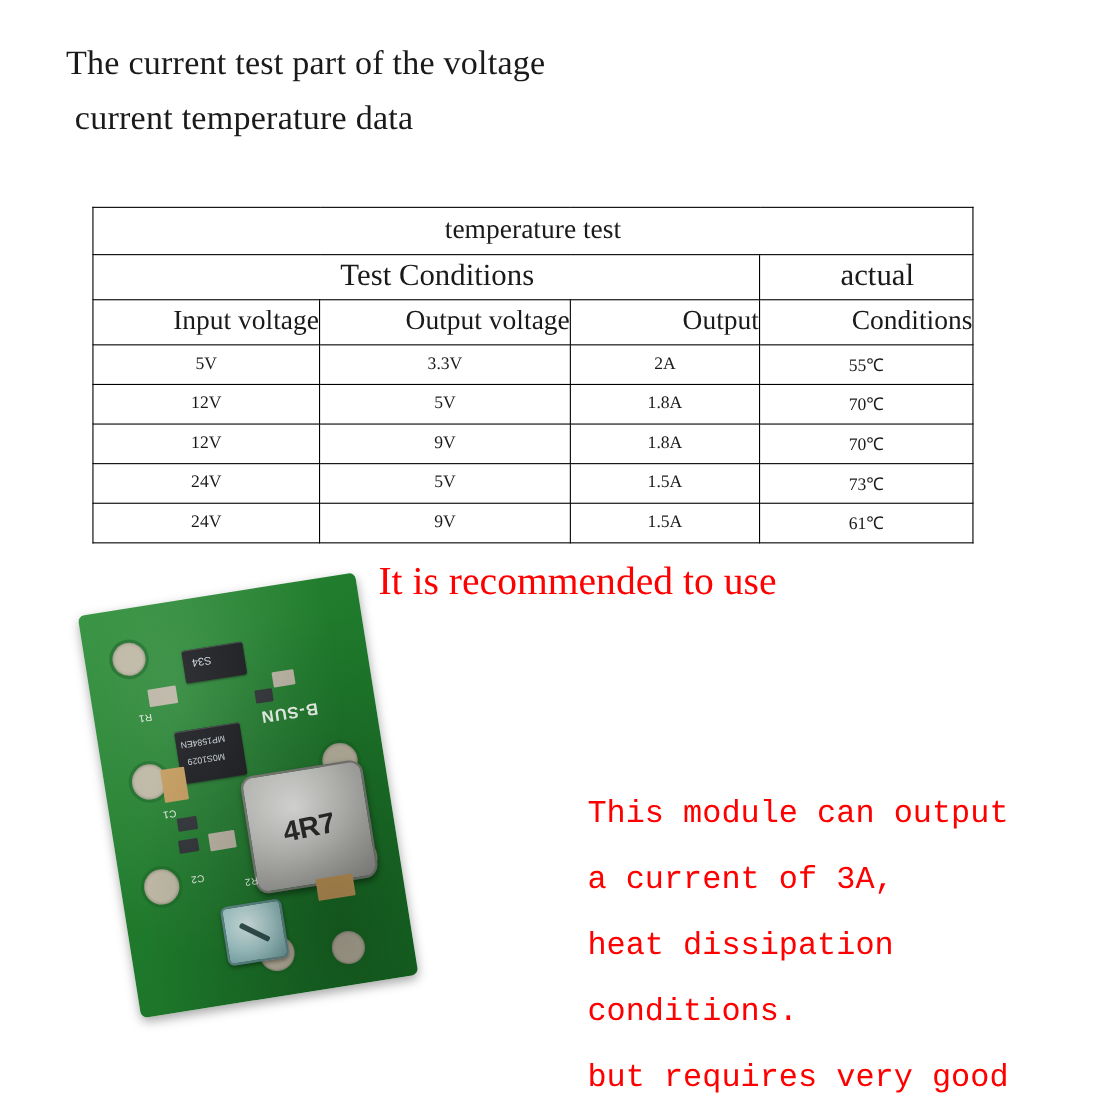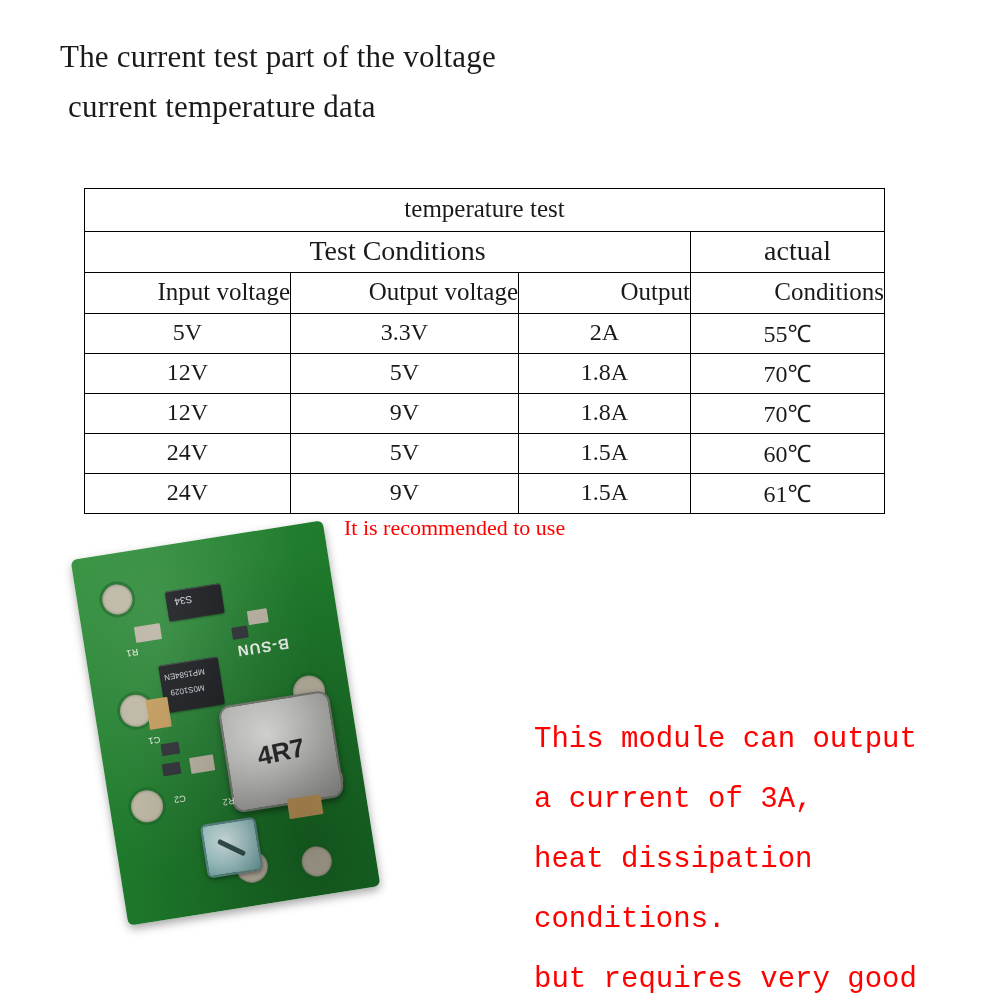--- a/index.html
+++ b/index.html
@@ -61,40 +61,40 @@
     font-size: 28px;
     height: 34px;
     padding-left: 20px;
   }
   table.temp-table td.hdr {
     font-size: 25px;
     height: 34px;
     text-align: right;
   }
   table.temp-table td.data {
-    font-size: 24px;
+    font-size: 16px;
     height: 29px;
   }
   
   col.c1 { width: 206px; }
   col.c2 { width: 228px; }
   col.c3 { width: 172px; }
   col.c4 { width: 194px; }
 
   
   .note {
     position: absolute;
     color: #ff0000;
     font-family: "Liberation Serif", serif;
   }
   .note-1 {
     left: 344px;
     top: 500px;
     width: 650px;
-    font-size: 22px;
+    font-size: 36px;
     line-height: 56px;
   }
   .note-2 {
     left: 534px;
     top: 710px;
     width: 450px;
     font-size: 29px;
     line-height: 60px;
     font-family: Liberation Mono, monospace;
   }
@@ -261,21 +261,21 @@
       <tr>
         <td class="data">12V</td>
         <td class="data">9V</td>
         <td class="data">1.8A</td>
         <td class="data">70℃</td>
       </tr>
       <tr>
         <td class="data">24V</td>
         <td class="data">5V</td>
         <td class="data">1.5A</td>
-        <td class="data">60℃</td>
+        <td class="data">73℃</td>
       </tr>
       <tr>
         <td class="data">24V</td>
         <td class="data">9V</td>
         <td class="data">1.5A</td>
         <td class="data">61℃</td>
       </tr>
     </tbody>
   </table>
 </div>

